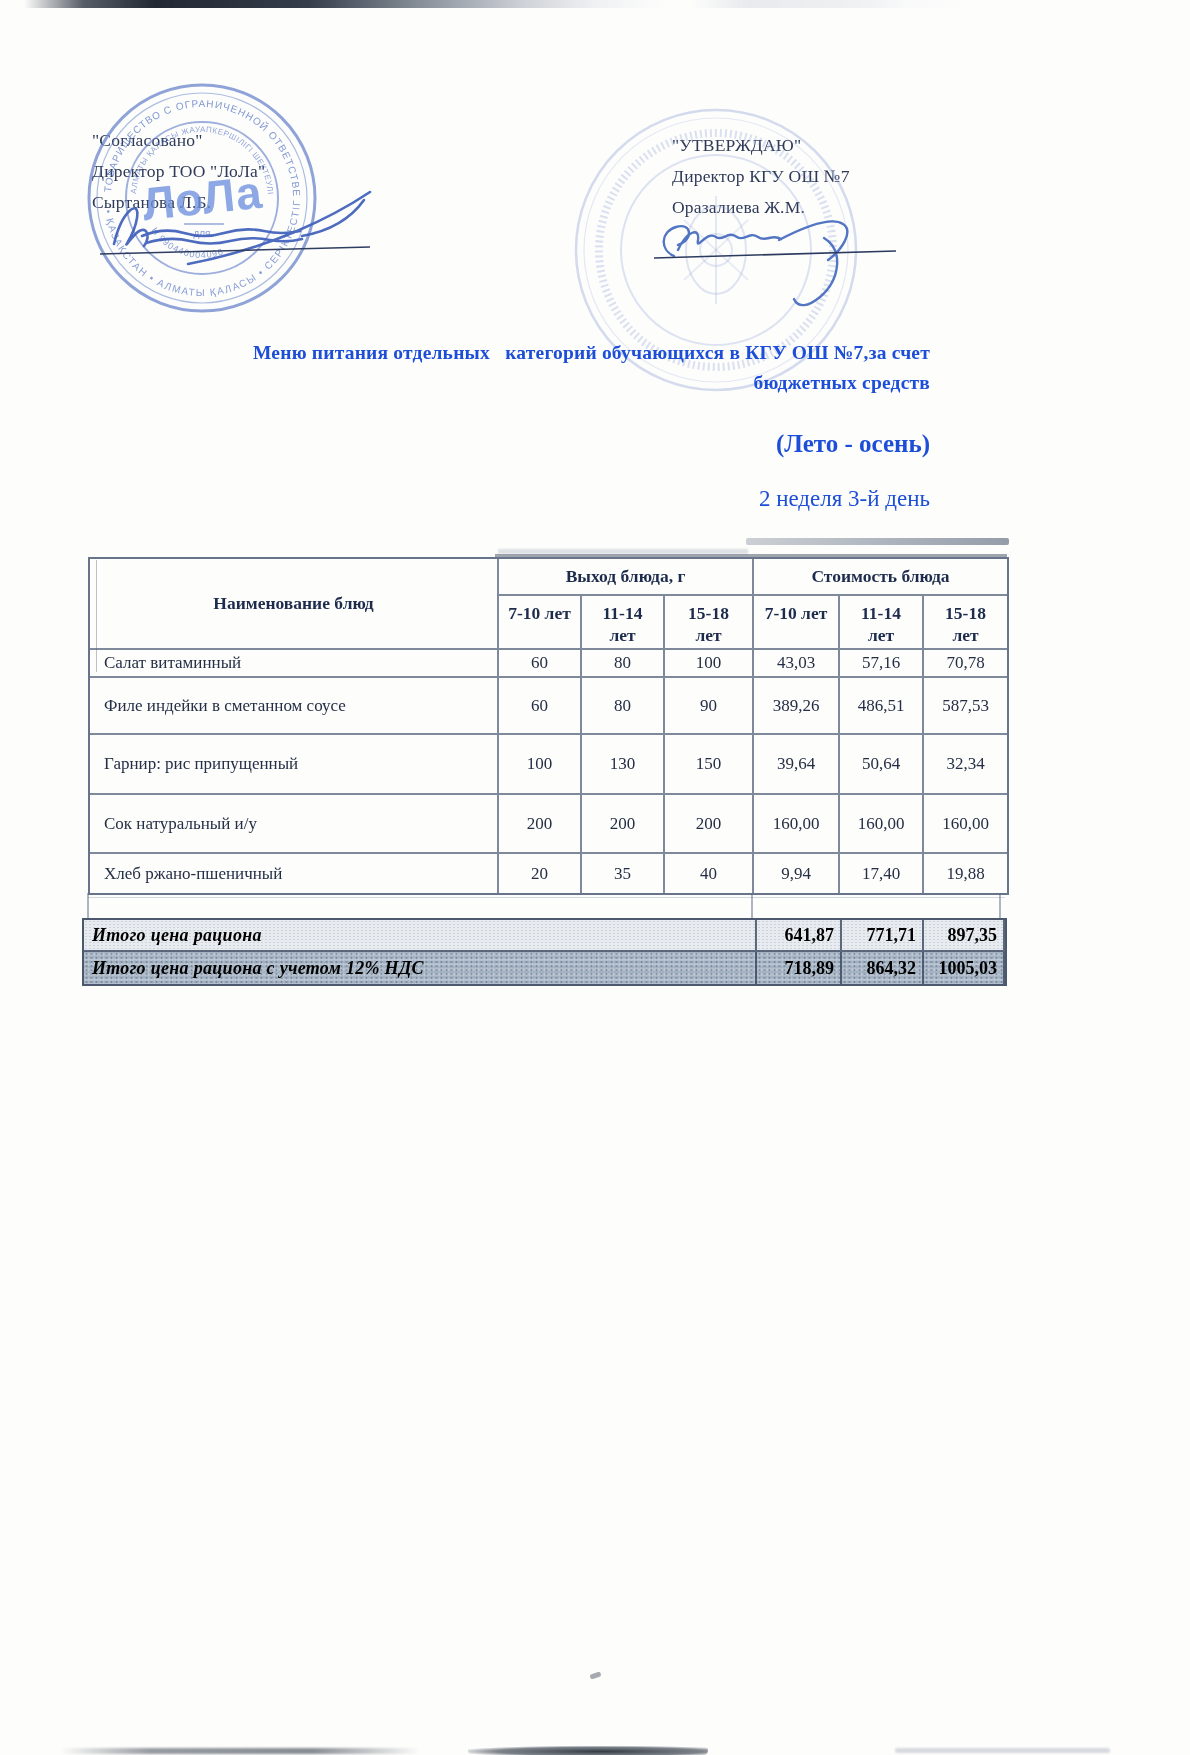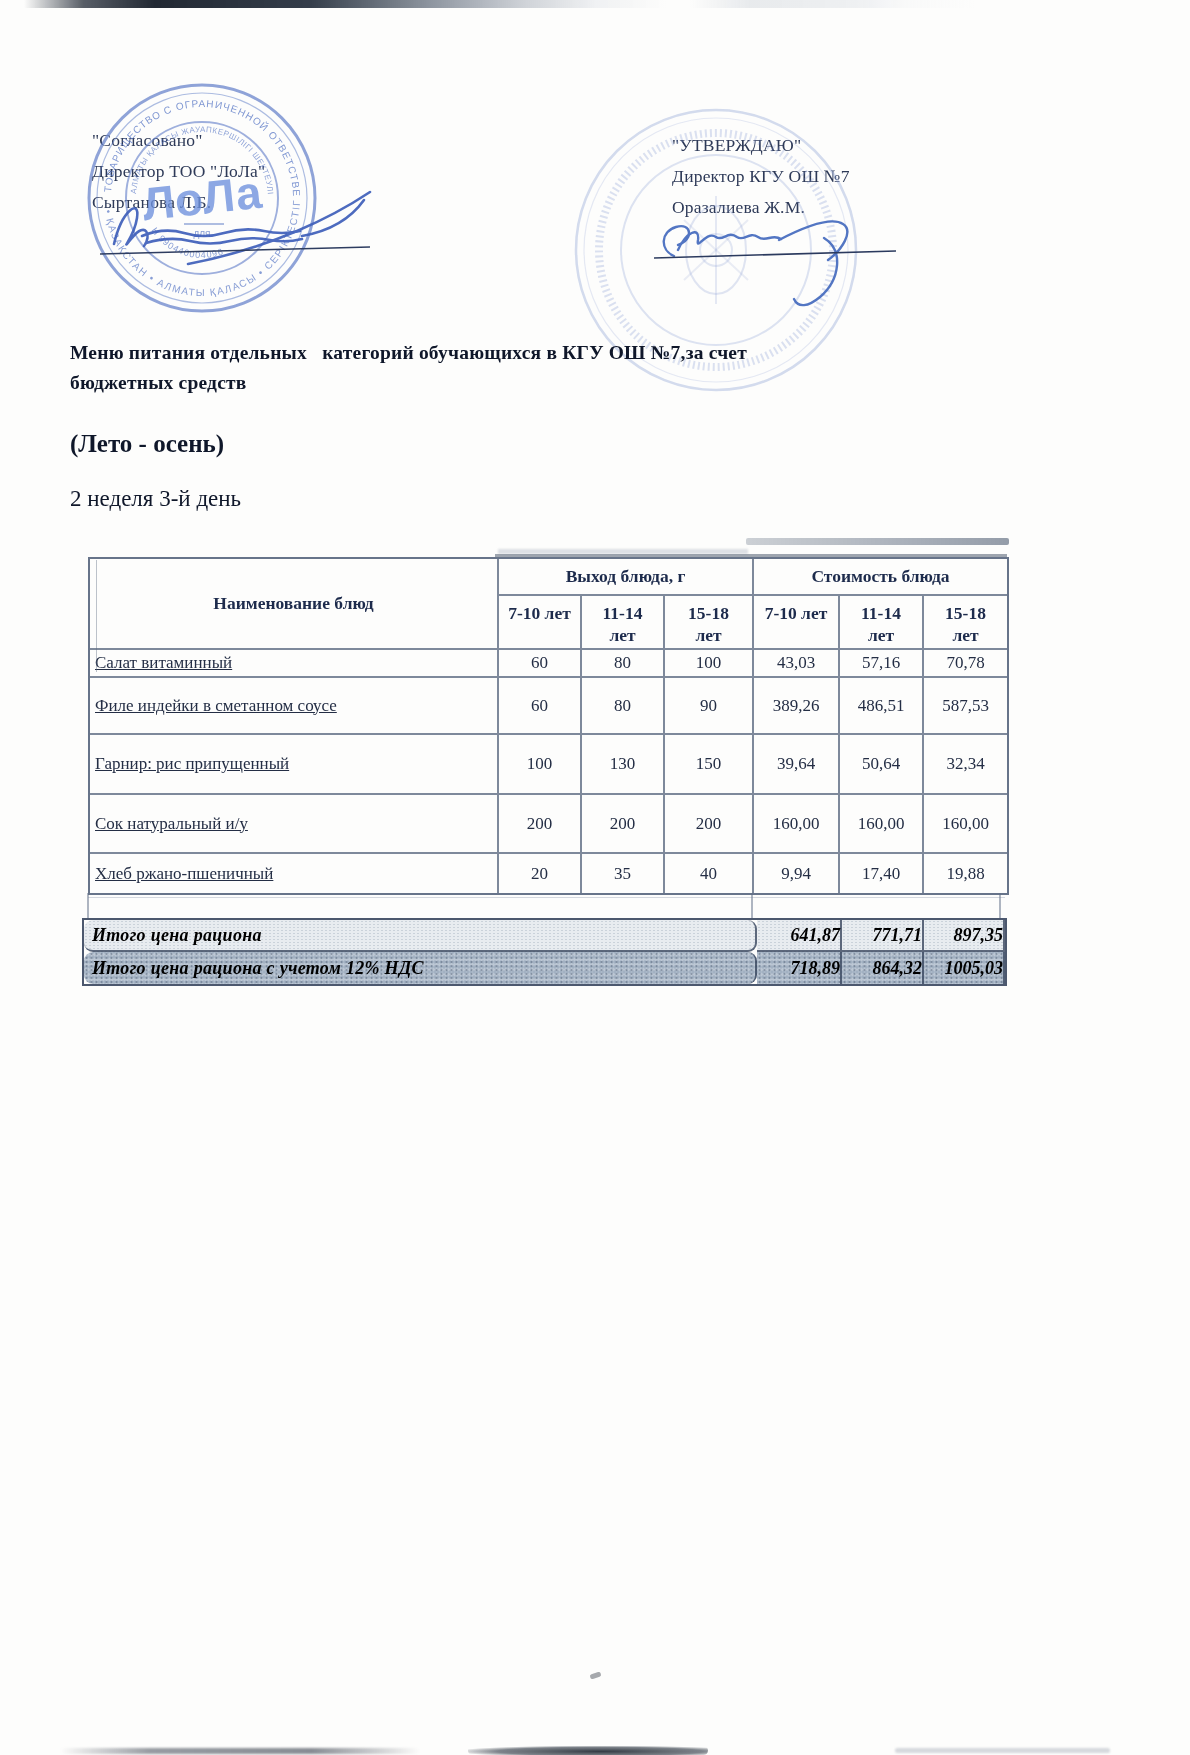--- a/index.html
+++ b/index.html
@@ -30,62 +30,62 @@
   .approve{position:absolute;font-size:17.5px;line-height:31px;color:#2e3a58;letter-spacing:.2px;}
   .approve-left{left:92px;top:125px;}
   .approve-right{left:672px;top:130px;}
   
   .stamp-left{position:absolute;left:78px;top:74px;opacity:.92;}
   .stamp-right{position:absolute;left:566px;top:100px;filter:blur(.7px);}
   .sig-left{position:absolute;left:92px;top:190px;}
   .sig-right{position:absolute;left:648px;top:200px;}
   .stamp-left text{font-family:"Liberation Sans",sans-serif;}
   
-  .title-wrap{position:absolute;left:70px;width:860px;text-align:left;color:#0f172a;}
+  .title-wrap{position:absolute;left:70px;width:860px;text-align:right;color:#1d4ed8;}
   .title-line{font-weight:700;font-size:19.5px;white-space:pre-wrap;letter-spacing:.2px;}
   .t1{top:342px;}
   .t2{top:372px;}
   .season{top:430px;font-weight:700;font-size:25px;}
   .weekday{top:486px;font-weight:400;font-size:23px;}
   
   .menu-table{position:absolute;left:88px;top:557px;display:grid;
     grid-template-columns:409px 83px 83px 89px 86px 84px 83px;
     grid-template-rows:37px 54px 28px 57px 60px 59px 39px;
     border:2px solid rgba(76,92,118,.85);color:#242e45;}
   .mt-cell{border-right:2px solid rgba(76,92,118,.72);border-bottom:2px solid rgba(76,92,118,.72);
     display:flex;align-items:center;justify-content:center;font-size:17px;overflow:hidden;}
   .noR{border-right:none;} .noB{border-bottom:none;}
   .hdr{font-weight:700;font-size:17.5px;color:#1d2b4c;}
   .name-h{grid-column:1;grid-row:1/3;}
   .grp-out{grid-column:2/5;grid-row:1;text-align:center;}
   .grp-cost{grid-column:5/8;grid-row:1;}
   .age-h{grid-row:2;flex-direction:column;justify-content:flex-start;padding-top:6px;line-height:22px;}
-  .dish{justify-content:flex-start;padding-left:5px;text-align:left;text-decoration:underline;}
+  .dish{justify-content:flex-start;padding-left:14px;text-align:left;}
   .c1{grid-column:1}.c2{grid-column:2}.c3{grid-column:3}.c4{grid-column:4}
   .c5{grid-column:5}.c6{grid-column:6}.c7{grid-column:7}
   .r3{grid-row:3}.r4{grid-row:4}.r5{grid-row:5}.r6{grid-row:6}.r7{grid-row:7}
   .dbl-line{position:absolute;left:96px;top:560px;width:1px;height:112px;background:rgba(90,104,128,.4);}
   
   .gap-v{position:absolute;top:893px;width:2px;height:25px;background:rgba(96,110,134,.5);}
   .gv1{left:87px;} .gv2{left:751px;} .gv3{left:999px;}
   .gap-h{position:absolute;left:88px;top:897px;width:917px;height:1px;background:rgba(120,134,156,.3);}
   
   .totals{position:absolute;left:82px;top:918px;display:grid;
     grid-template-columns:673px 85px 82px 81px;grid-template-rows:32px 32px;
     border:2px solid rgba(56,70,94,.9);}
   .tt-cell{border-right:2px solid rgba(56,70,94,.8);display:flex;align-items:center;font-size:18px;font-weight:700;}
   .tt-row1{border-bottom:2px solid rgba(56,70,94,.8);}
   .tot-light{background-color:#e8ecf0;
     background-image:radial-gradient(rgba(158,170,185,.4) 1px, transparent 1.3px);background-size:4px 3px;}
   .tot-dark{background-color:#a2b1c2;
     background-image:radial-gradient(rgba(66,82,104,.4) 1px, transparent 1.3px),
                      radial-gradient(rgba(236,240,245,.35) 1px, transparent 1.3px);
     background-size:5px 4px,3px 5px;}
-  .tt-label{font-style:italic;justify-content:flex-start;padding-left:8px;letter-spacing:.3px;border-radius:9px;}
-  .tt-val{justify-content:flex-end;font-style:italic;}
+  .tt-label{font-style:italic;justify-content:flex-start;padding-left:8px;letter-spacing:.3px;}
+  .tt-val{justify-content:flex-end;padding-right:6px;}
 </style>
 </head>
 <body>
 
 <div id="page">
 
   <div class="edge-top"></div>
 
   <div class="approve approve-left">
     <div>"Согласовано"</div>

